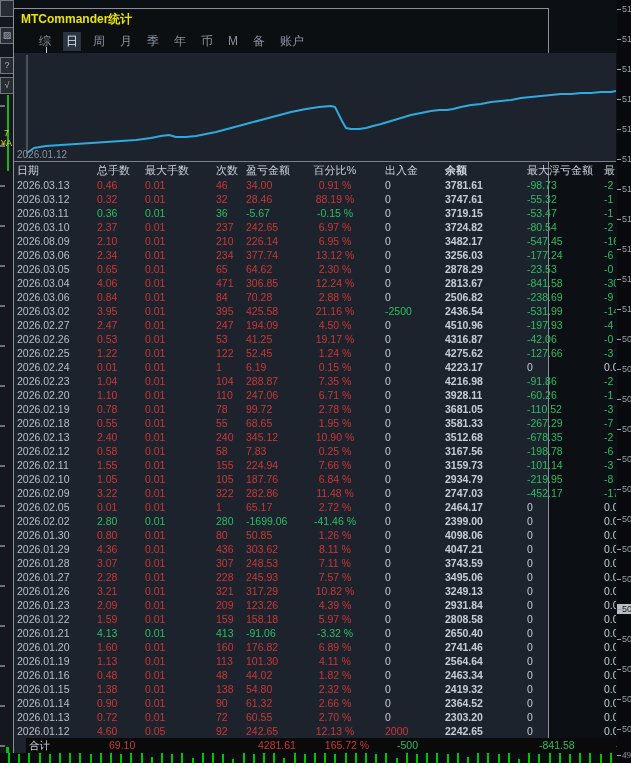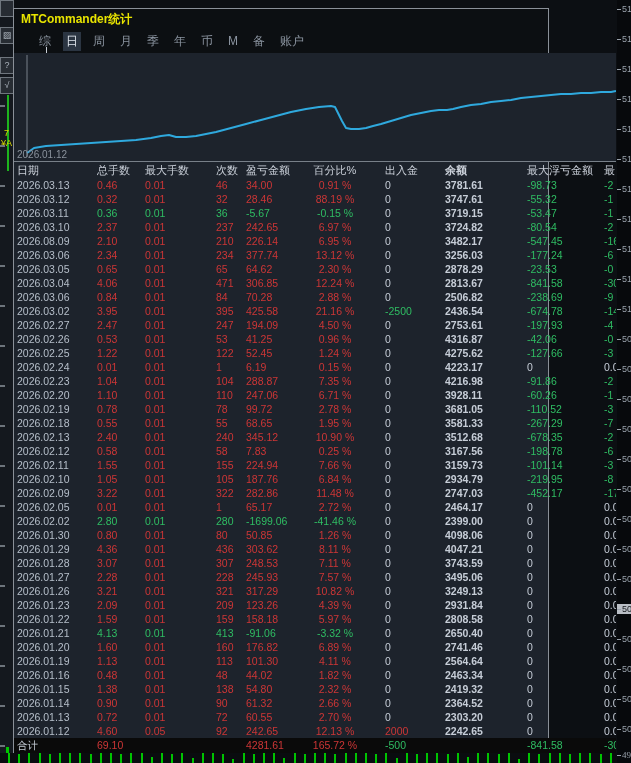--- a/index.html
+++ b/index.html
@@ -34,21 +34,21 @@
   .tab.active{background:#2b3542;color:#e0e6ed;}
   .caret{position:absolute;left:32px;top:38px;width:1px;height:13px;background:#c9cfd7;}
   
   .chart-area{position:absolute;left:0;top:44px;width:602px;height:108px;background:#1d232c;border-bottom:1px solid #788089;}
   .chart-area svg{position:absolute;left:0;top:0;}
   .chart-start-label{position:absolute;left:3px;bottom:1px;color:#8a929c;font-size:10px;}
   
   .table-area{position:absolute;left:0;top:153px;width:602px;height:591px;}
   .trow{position:relative;height:14px;width:602px;}
   .thead{height:16px;}
-  .trow.summary{height:15px;background:#0a0a0a;}
+  .trow.summary{height:15px;background:#0a0a0a;margin-left:12px;}
   .cell{position:absolute;top:0;white-space:nowrap;font-size:10.5px;line-height:14px;}
   .thead .cell{font-size:11px;line-height:16px;color:#c9cfd8;}
   .summary .cell{line-height:15px;}
   .cc1{left:3px;}
   .cc2{left:83px;}
   .cc3{left:131px;}
   .cc4{left:202px;}
   .cc5{left:232px;}
   .cc6{left:294px;width:54px;text-align:center;}
   .cc7{left:371px;}
@@ -242,42 +242,42 @@
       </div>
       <div class="trow ">
         <span class="cell cc1 dt">2026.03.02</span>
         <span class="cell cc2 up">3.95</span>
         <span class="cell cc3 up">0.01</span>
         <span class="cell cc4 up">395</span>
         <span class="cell cc5 up">425.58</span>
         <span class="cell cc6 up">21.16 %</span>
         <span class="cell cc7 dn">-2500</span>
         <span class="cell cc8 nt">2436.54</span>
-        <span class="cell cc9 dn">-674.78</span>
+        <span class="cell cc9 dn">-531.99</span>
         <span class="cell cc10 dn">-14</span>
       </div>
       <div class="trow ">
         <span class="cell cc1 dt">2026.02.27</span>
         <span class="cell cc2 up">2.47</span>
         <span class="cell cc3 up">0.01</span>
         <span class="cell cc4 up">247</span>
         <span class="cell cc5 up">194.09</span>
         <span class="cell cc6 up">4.50 %</span>
         <span class="cell cc7 nt">0</span>
-        <span class="cell cc8 nt">2753.61</span>
+        <span class="cell cc8 nt">4510.96</span>
         <span class="cell cc9 dn">-197.93</span>
         <span class="cell cc10 dn">-4</span>
       </div>
       <div class="trow ">
         <span class="cell cc1 dt">2026.02.26</span>
         <span class="cell cc2 up">0.53</span>
         <span class="cell cc3 up">0.01</span>
         <span class="cell cc4 up">53</span>
         <span class="cell cc5 up">41.25</span>
-        <span class="cell cc6 up">0.96 %</span>
+        <span class="cell cc6 up">19.17 %</span>
         <span class="cell cc7 nt">0</span>
         <span class="cell cc8 nt">4316.87</span>
         <span class="cell cc9 dn">-42.06</span>
         <span class="cell cc10 dn">-0</span>
       </div>
       <div class="trow ">
         <span class="cell cc1 dt">2026.02.25</span>
         <span class="cell cc2 up">1.22</span>
         <span class="cell cc3 up">0.01</span>
         <span class="cell cc4 up">122</span>

